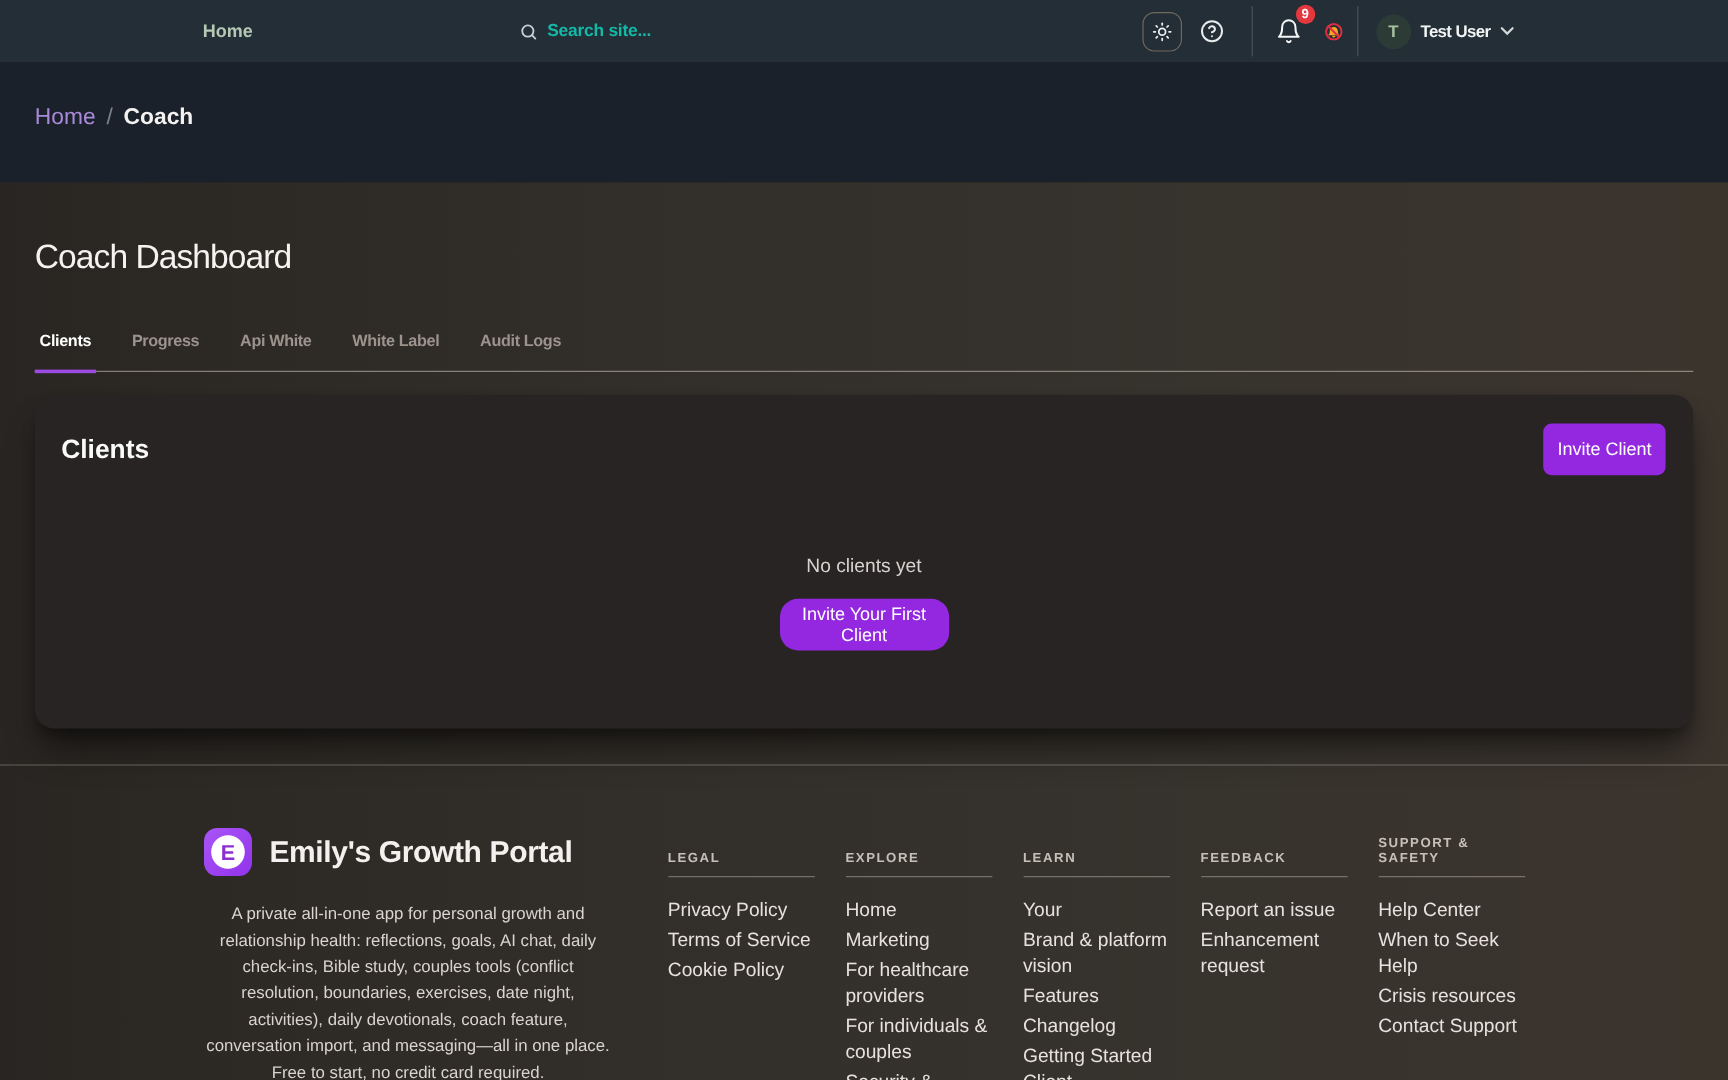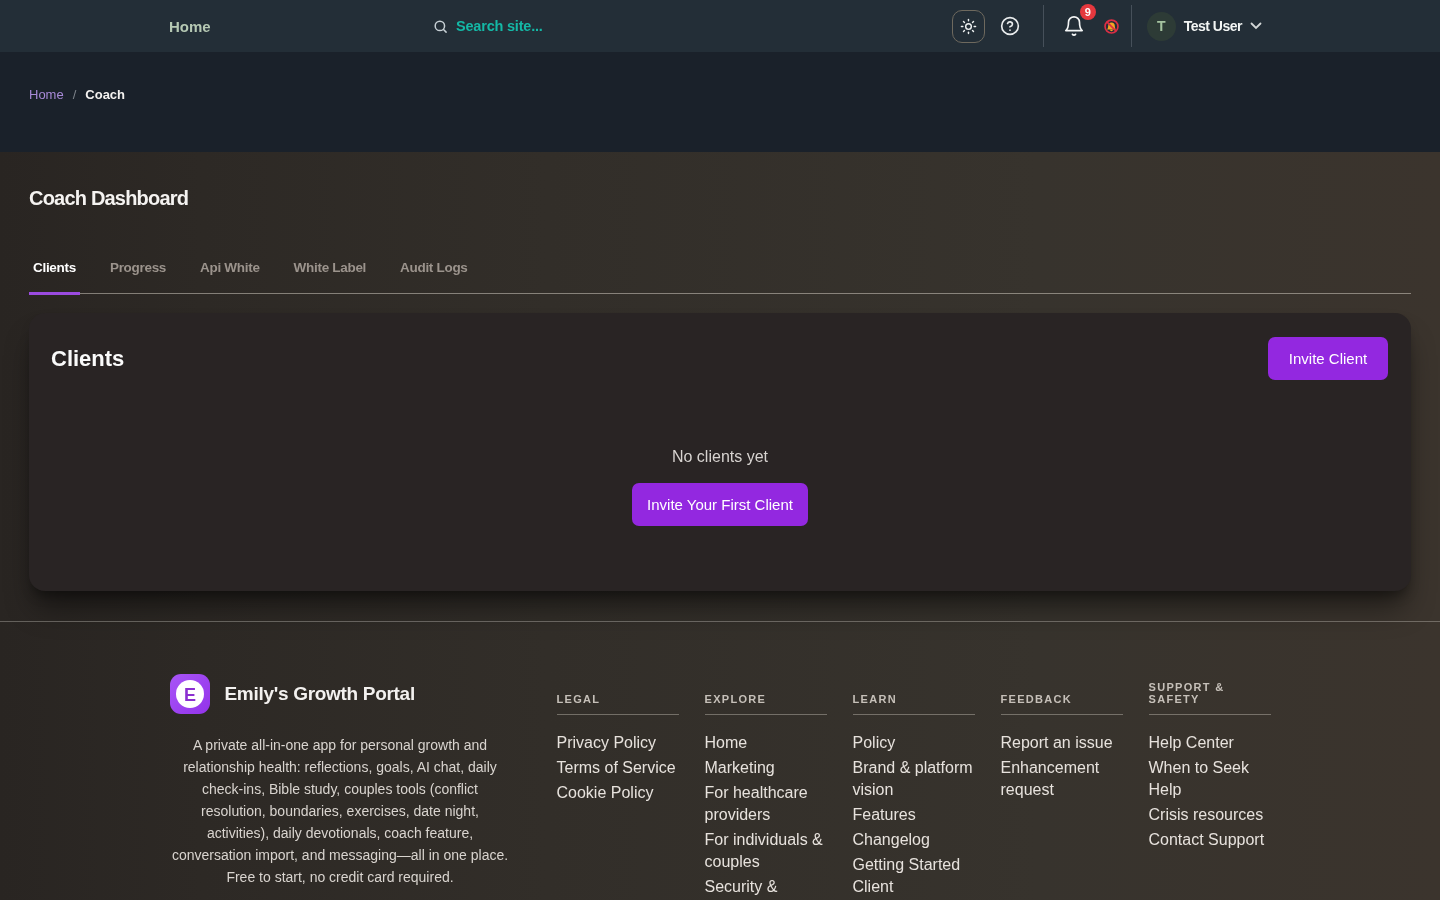--- a/index.html
+++ b/index.html
@@ -20,46 +20,46 @@
   .vd2 { margin-left:12px; margin-right:15px; }
   .bellwrap { position:relative; width:22px; height:24px; }
   .badge { position:absolute; top:-10px; left:17px; min-width:16px; height:16px; background:#e5383e; border-radius:8px; color:#fff; font-size:11px; font-weight:700; display:flex; align-items:center; justify-content:center; padding:0 4px; }
   .mute { margin-left:19px; width:15px; height:15px; }
   .avatar { width:29px; height:29px; border-radius:50%; background:#2d3b36; color:#a5c3a0; font-size:14px; font-weight:700; display:flex; align-items:center; justify-content:center; }
   .username { margin-left:8px; font-size:14px; font-weight:700; letter-spacing:-0.5px; color:#f2f5f4;text-align:right; }
   .chev { margin-left:8px; }
 
   
   .band { height:100px; background:#1a212a; padding:35px 0 0 29px; }
-  .crumbs { font-size:13px; }
+  .crumbs { font-size:19px; }
   .crumbs .bc-home { color:#a88ad8; font-weight:400; }
   .crumbs .sep { color:#7d838a; margin:0 9px; font-weight:400; }
   .crumbs .bc-cur { color:#f4f2f0; font-weight:700; }
 
   
   .mainbg { min-height:748px; background:linear-gradient(90deg, #292522 0%, #2d2925 14%, #322e29 38%, #37332d 72%, #3b342d 100%); }
   .content { padding:0 29px; }
-  h1 { padding-top:28px; font-size:20px; line-height:36px; font-weight:700; color:#f5f3f1; letter-spacing:-0.8px; }
+  h1 { padding-top:44px; font-size:28px; line-height:36px; font-weight:400; color:#f5f3f1; letter-spacing:-0.8px; }
   .tabs { margin-top:44px; display:flex; border-bottom:1px solid rgba(240,232,222,.45); }
   .tab { font-size:13.5px; font-weight:700; color:#9b938c; padding:0 4px 17px; margin-right:26px; line-height:16px; letter-spacing:-0.3px; }
   .tab.active { color:#ffffff; border-bottom:3px solid #9b4be0; margin-bottom:-2px; padding-bottom:15px; }
   .card { margin-top:19px; background:#292424; border-radius:16px; height:278px; box-shadow:0 22px 30px -6px rgba(0,0,0,.45), 0 8px 12px -4px rgba(0,0,0,.35); }
   .card-head { display:flex; align-items:center; justify-content:space-between; padding:24px 23px 0 22px; height:67px; }
   .card-head h2 { font-size:22px; font-weight:700; color:#fafafa; }
   .btn { background:#9328e0; color:#fff; font-size:15px; font-weight:400; border:none; border-radius:7px; font-family:"Liberation Sans", sans-serif; }
-  .btn-invite { width:120px; height:43px; }
+  .btn-invite { width:102px; height:43px; }
   .empty { text-align:center; }
   .empty p { padding-top:69px; font-size:16px; line-height:16px; color:#d7d3d0; }
-  .btn-first { margin-top:18px; width:176px; height:43px; }
+  .btn-first { margin-top:18px; width:141px; height:43px;border-radius:15px; }
 
   
   footer { margin-top:30px; border-top:1px solid rgba(255,250,243,.28); }
   .f-inner { width:1101px; margin:0 auto; padding-top:52px; display:grid; grid-template-columns:361px 122px 122px 122px 122px 122px; column-gap:26px; }
   .brandrow { display:flex; align-items:center; gap:15px; }
-  .brandname { font-size:19px; font-weight:700; letter-spacing:-0.3px; color:#f3f1ef; }
+  .brandname { font-size:25px; font-weight:700; letter-spacing:-0.3px; color:#f3f1ef; }
   .brand p { margin-top:20px; max-width:341px; font-size:14px; line-height:22px; color:#d9d4cf;text-align:center; }
   .fcol h4 { min-height:41px; display:flex; align-items:flex-end; font-size:11px; letter-spacing:1.3px; font-weight:700; color:#c6c0b9; padding-bottom:9px; border-bottom:1px solid rgba(235,228,218,.35); }
   .fcol ul { list-style:none; margin-top:17px; }
   .fcol li { font-size:16px; line-height:22px; color:#e7e2dd; margin-bottom:3px; }
 </style>
 </head>
 <body>
 
 <header class="topbar">
   <div class="topbar-inner">
@@ -173,21 +173,21 @@
             <li>Home</li>
             <li>Marketing</li>
             <li>For healthcare providers</li>
             <li>For individuals &amp; couples</li>
             <li>Security &amp;</li>
           </ul>
       </div>
       <div class="fcol">
         <h4>LEARN</h4>
         <ul>
-            <li>Policy</li>
+            <li>Your</li>
             <li>Brand &amp; platform vision</li>
             <li>Features</li>
             <li>Changelog</li>
             <li>Getting Started Client</li>
           </ul>
       </div>
       <div class="fcol">
         <h4>FEEDBACK</h4>
         <ul>
             <li>Report an issue</li>

